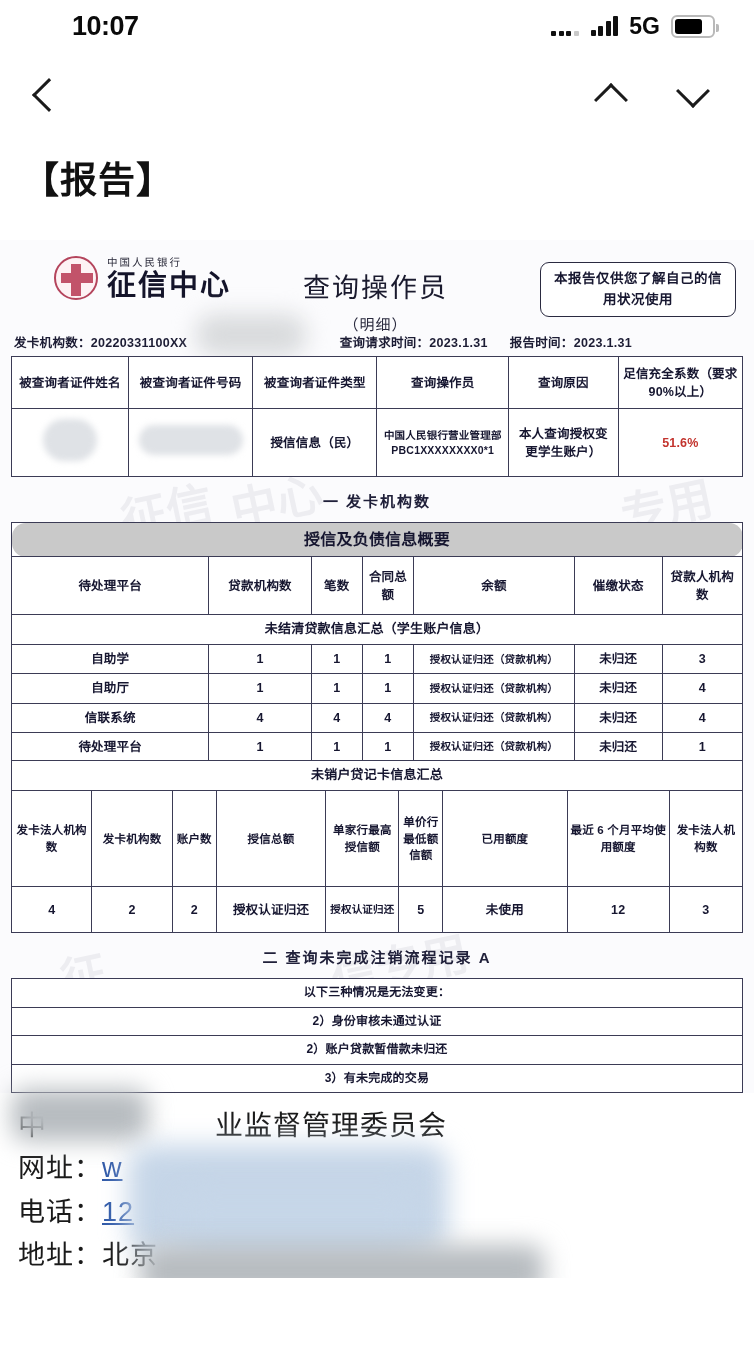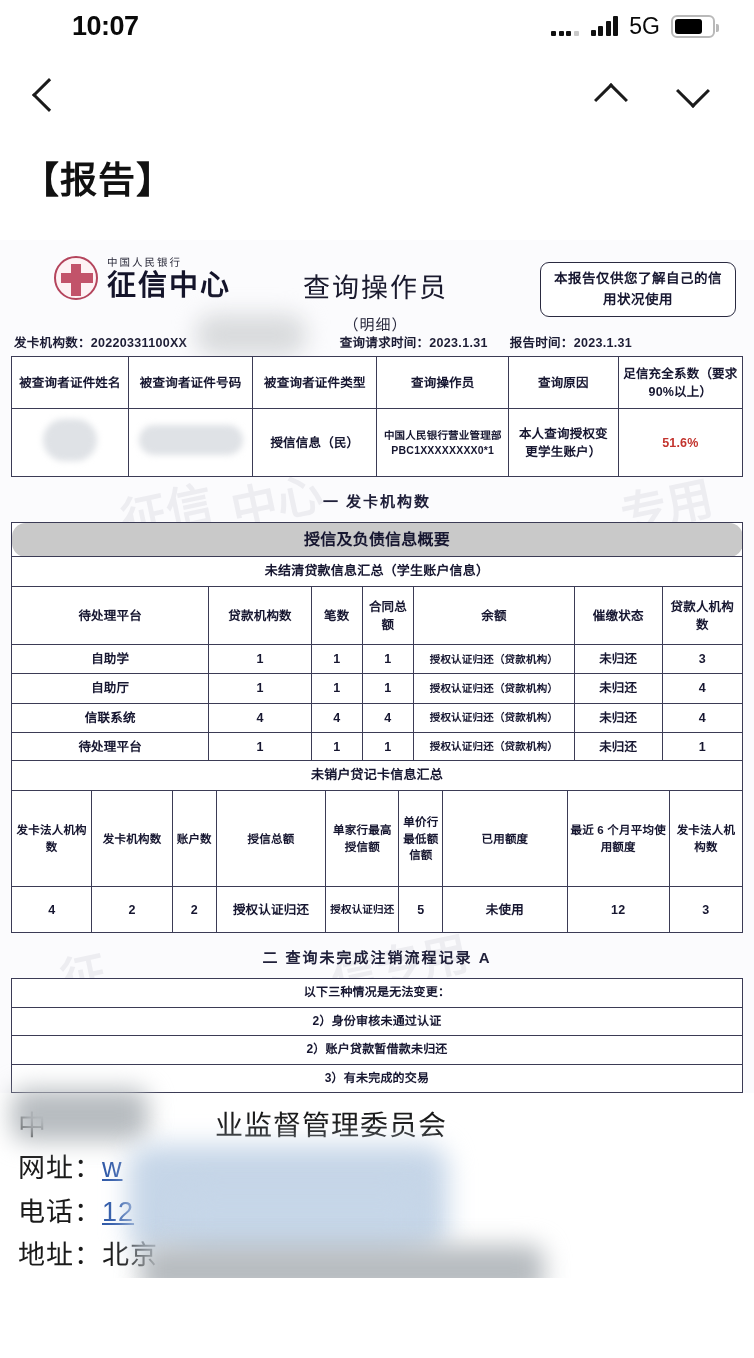--- a/index.html
+++ b/index.html
@@ -58,21 +58,21 @@
   .signal-dots i {
     display: block;
     width: 5px;
     height: 5px;
     background: #111;
     border-radius: 1px;
   }
   .signal-dots i.dim { background: #c9c9c9; }
   .net-label {
     font-size: 23px;
-    font-weight: 400;
+    font-weight: 700;
     color: #0a0a0a;
     letter-spacing: 0;
   }
   .battery {
     position: relative;
     width: 44px;
     height: 23px;
     border: 2.5px solid #b9b9b9;
     border-radius: 6px;
     padding: 2px;
@@ -482,30 +482,30 @@
   </table>
 
   <div class="sec-heading">一 发卡机构数</div>
 
   <table class="scan t2">
     <tbody>
       <tr>
         <td class="band-gray" colspan="7">授信及负债信息概要</td>
       </tr>
       <tr>
-        <td class="band-white" colspan="7">未结清贷款信息汇总（学生账户信息）</td>
-      </tr>
-      <tr>
         <th style="width:27%">待处理平台</th>
         <th style="width:14%">贷款机构数</th>
         <th style="width:7%">笔数</th>
         <th style="width:7%">合同总额</th>
         <th style="width:22%">余额</th>
         <th style="width:12%">催缴状态</th>
         <th style="width:11%">贷款人机构数</th>
+      </tr>
+      <tr>
+        <td class="band-white" colspan="7">未结清贷款信息汇总（学生账户信息）</td>
       </tr>
       <tr>
         <td>自助学</td>
         <td>1</td>
         <td>1</td>
         <td>1</td>
         <td style="font-size:10.5px;">授权认证归还（贷款机构）</td>
         <td>未归还</td>
         <td>3</td>
       </tr>

